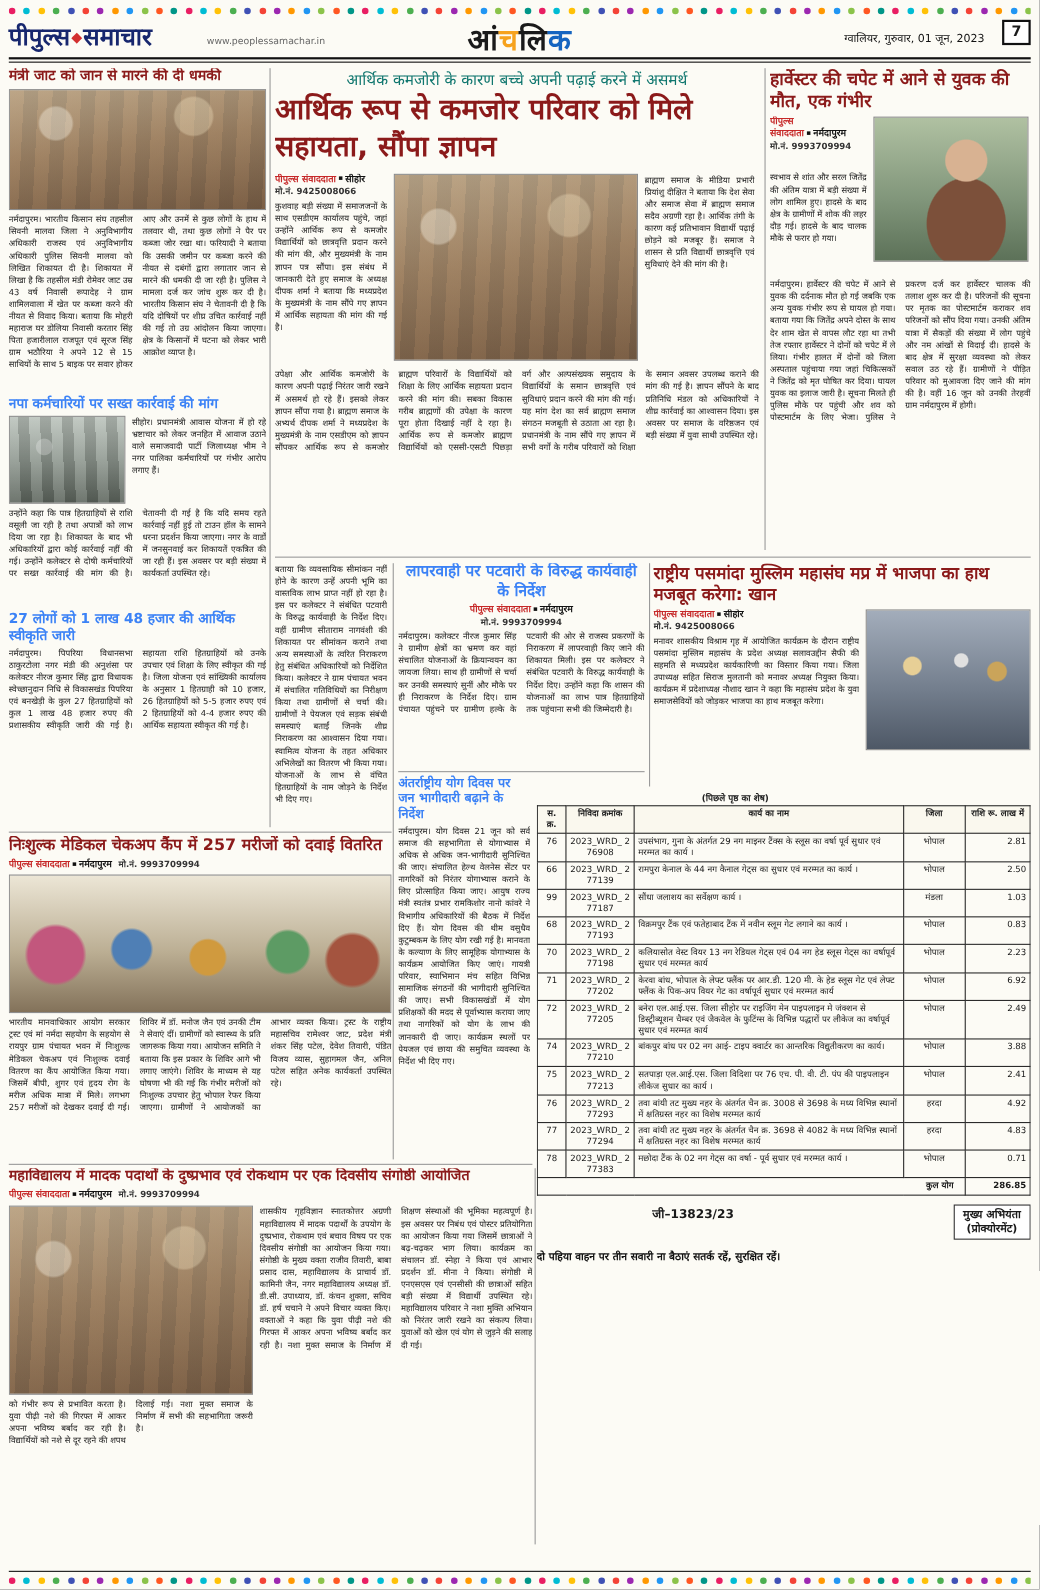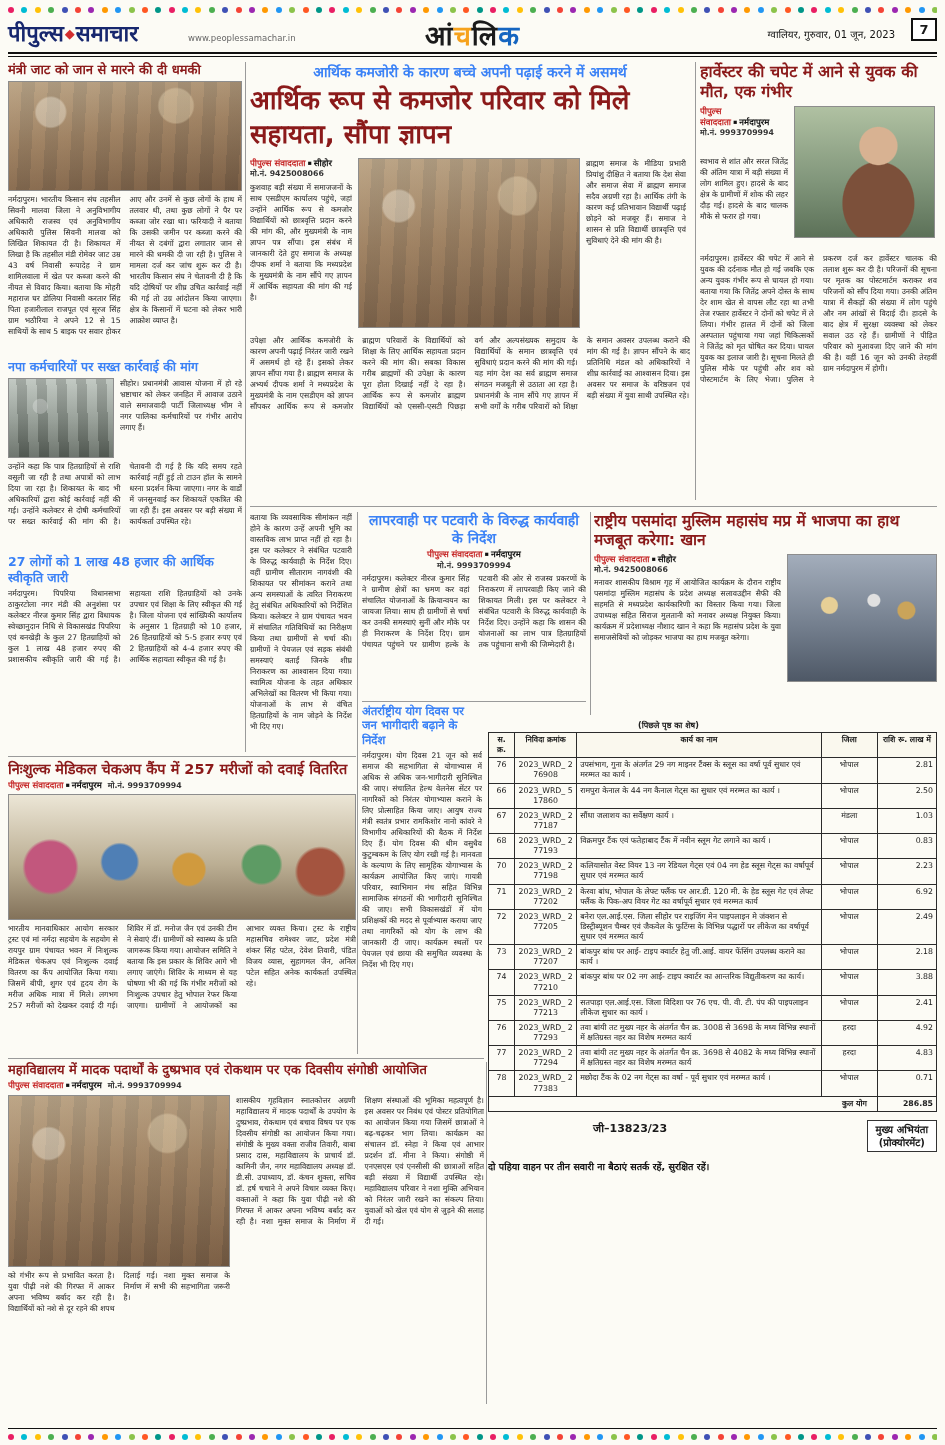--- a/index.html
+++ b/index.html
@@ -13,21 +13,21 @@
 .website{position:absolute;left:180px;top:17px;font-size:8.5px;color:#666;}
 .section-title{position:absolute;left:0;width:100%;top:0;text-align:center;font-size:27px;font-weight:bold;letter-spacing:1px;}
 .dateline{position:absolute;right:42px;top:11px;font-size:10px;color:#111;}
 .pagenum{position:absolute;right:0;top:2px;width:26px;height:23px;border:2px solid #111;text-align:center;font-size:13px;font-weight:bold;line-height:19px;background:#fff;}
 .rule{position:absolute;background:#111;}
 .grayrule{position:absolute;background:#9a9a9a;}
 .art{position:absolute;overflow:hidden;}
 .hl{font-weight:bold;line-height:1.25;}
 .maroon{color:#8b1a1a;}
 .dark{color:#3b82f6;}
-.kicker{font-size:14px;font-weight:bold;text-align:center;white-space:nowrap;overflow:hidden;color:#3b82f6;}
+.kicker{font-size:14px;font-weight:normal;text-align:center;white-space:nowrap;overflow:hidden;color:#0f766e;}
 .body{font-size:7.6px;line-height:1.45;text-align:justify;color:#222;overflow:hidden;}
 .cols2{column-count:2;column-gap:9px;}
 .cols3{column-count:3;column-gap:9px;}
 .cols4{column-count:4;column-gap:9px;}
 .byline{font-size:8.5px;font-weight:bold;color:#c62828;line-height:1.25;}
 .byline .sep{color:#111;font-size:6.5px;vertical-align:1px;padding:0 2px;}
 .byline .place{color:#111;}
 .phone{font-size:7.8px;color:#333;font-weight:bold;}
 .row{display:flex;gap:6px;}
 .photo{border:1px solid #8d8d8d;flex:0 0 auto;}
@@ -286,27 +286,27 @@
       <tbody>
           <tr>
             <td class="ctr">76</td>
             <td class="tno">2023_WRD_ 276908</td>
             <td>उपसंभाग, गुना के अंतर्गत 29 नग माइनर टैंक्स के स्लूस का वर्षा पूर्व सुधार एवं मरम्मत का कार्य ।</td>
             <td class="ctr">भोपाल</td>
             <td class="num">2.81</td>
           </tr>
           <tr>
             <td class="ctr">66</td>
-            <td class="tno">2023_WRD_ 517860</td>
+            <td class="tno">2023_WRD_ 277139</td>
             <td>रामपुरा केनाल के 44 नग कैनाल गेट्स का सुधार एवं मरम्मत का कार्य ।</td>
             <td class="ctr">भोपाल</td>
             <td class="num">2.50</td>
           </tr>
           <tr>
-            <td class="ctr">67</td>
+            <td class="ctr">99</td>
             <td class="tno">2023_WRD_ 277187</td>
             <td>सौंधा जलाशय का सर्वेक्षण कार्य ।</td>
             <td class="ctr">मंडला</td>
             <td class="num">1.03</td>
           </tr>
           <tr>
             <td class="ctr">68</td>
             <td class="tno">2023_WRD_ 277193</td>
             <td>विक्रमपुर टैंक एवं फतेहाबाद टैंक में नवीन स्लूम गेट लगाने का कार्य ।</td>
             <td class="ctr">भोपाल</td>
@@ -325,27 +325,20 @@
             <td>केरवा बांध, भोपाल के लेफ्ट फ्लैंक पर आर.डी. 120 मी. के हेड स्लूस गेट एवं लेफ्ट फ्लैंक के पिक-अप वियर गेट का वर्षापूर्व सुधार एवं मरम्मत कार्य</td>
             <td class="ctr">भोपाल</td>
             <td class="num">6.92</td>
           </tr>
           <tr>
             <td class="ctr">72</td>
             <td class="tno">2023_WRD_ 277205</td>
             <td>बनेरा एल.आई.एस. जिला सीहोर पर राइजिंग मेन पाइपलाइन मे जंक्शन से डिस्ट्रीब्यूशन चैम्बर एवं जैकवेल के फुटिंग्स के विभिन्न पद्धारों पर लीकेज का वर्षापूर्व सुधार एवं मरम्मत कार्य</td>
             <td class="ctr">भोपाल</td>
             <td class="num">2.49</td>
-          </tr>
-          <tr>
-            <td class="ctr">73</td>
-            <td class="tno">2023_WRD_ 277207</td>
-            <td>बांकपुर बांध पर आई- टाइप क्वार्टर हेतु जी.आई. वायर फेंसिंग उपलब्ध कराने का कार्य ।</td>
-            <td class="ctr">भोपाल</td>
-            <td class="num">2.18</td>
           </tr>
           <tr>
             <td class="ctr">74</td>
             <td class="tno">2023_WRD_ 277210</td>
             <td>बांकपुर बांध पर 02 नग आई- टाइप क्वार्टर का आन्तरिक विद्युतीकरण का कार्य।</td>
             <td class="ctr">भोपाल</td>
             <td class="num">3.88</td>
           </tr>
           <tr>
             <td class="ctr">75</td>

